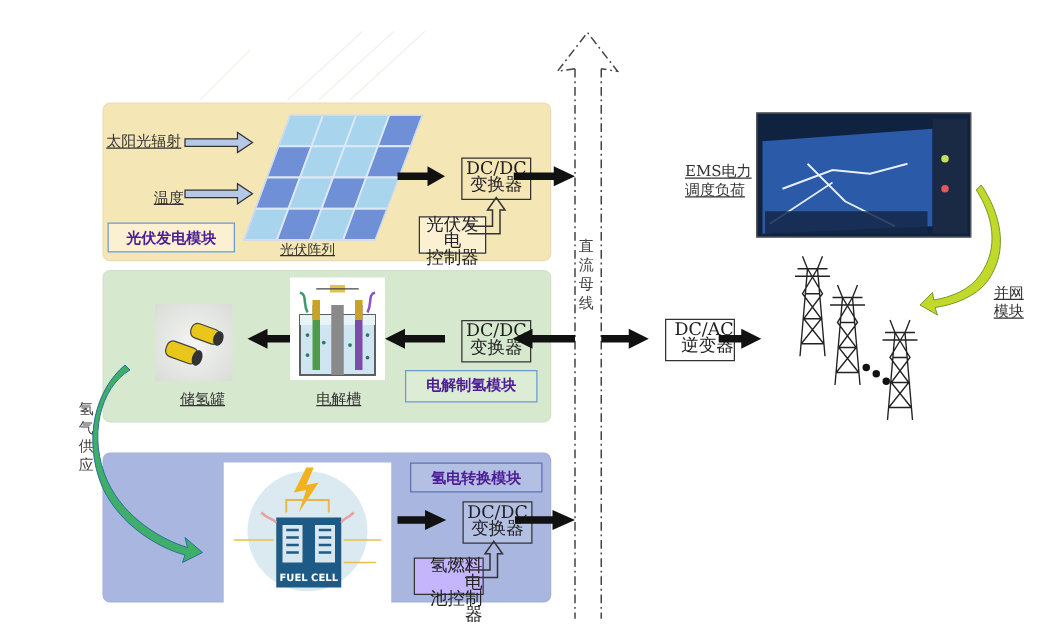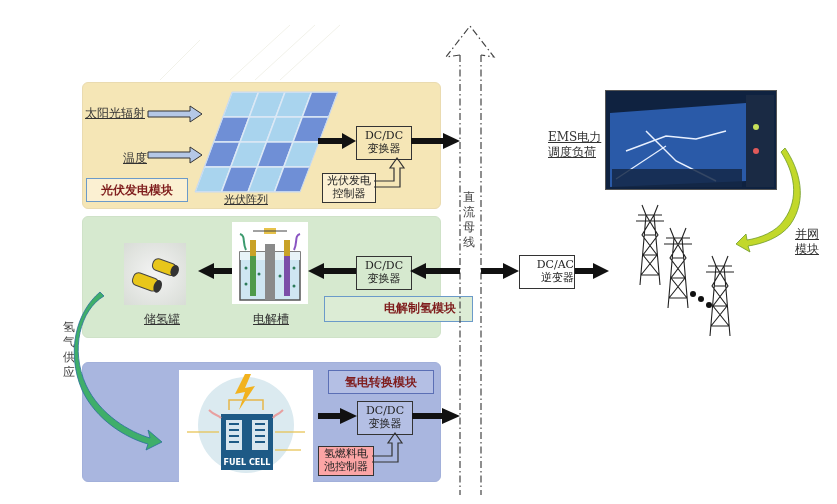--- a/index.html
+++ b/index.html
@@ -2,22 +2,22 @@
 <html><head>
 <meta charset="utf-8">
 <style>
   html,body{margin:0;padding:0;background:#ffffff;}
   body{width:837px;height:504px;position:relative;overflow:hidden;font-family:"DejaVu Serif","Liberation Serif",serif;color:#2a2a2a;}
   .abs{position:absolute;}
   .module{position:absolute;border-radius:6px;}
   .m-pv{left:82px;top:82px;width:357px;height:125px;background:#f5e6b6;border:1px solid #eadbb0;}
   .m-el{left:82px;top:216px;width:357px;height:120px;background:#d6e9cf;border:1px solid #cfe2c8;}
   .m-fc{left:82px;top:362px;width:357px;height:118px;background:#a9b6df;border:1px solid #a2b0da;}
-  .mod-label{position:absolute;font-family:"DejaVu Sans","Liberation Sans",sans-serif;font-weight:bold;font-size:12px;color:#7f1d1d;text-align:center;line-height:22px;}
-  .box{position:absolute;border:1.5px solid #333;font-size:11px;line-height:13px;text-align:center;color:#222;}
+  .mod-label{position:absolute;font-family:"DejaVu Sans","Liberation Sans",sans-serif;font-weight:bold;font-size:12px;color:#4c1d95;text-align:center;line-height:22px;}
+  .box{position:absolute;border:1.5px solid #333;font-size:14px;line-height:13px;text-align:center;color:#222;margin-left:13px;}
   .lbl{position:absolute;font-size:12px;color:#333;white-space:nowrap;text-decoration:underline;}
   .vlbl{position:absolute;font-size:12px;color:#444;line-height:15px;width:14px;text-align:center;}
   svg{position:absolute;left:0;top:0;overflow:visible;}
 </style>
 </head>
 <body>
 
 <svg width="837" height="504">
   <g stroke="#f2f2ea" stroke-width="1" fill="none">
     <line x1="230" y1="80" x2="290" y2="25"></line>
@@ -121,21 +121,21 @@
         <circle cx="62" cy="64" r="1.5"></circle>
     </g>
   </svg>
 </div>
 <span class="lbl" style="left:253px;top:311px;font-size:12px;">电解槽</span>
 
 <div class="box" style="left:356px;top:256px;width:54px;height:30px;padding-top:2px;">
   <div>DC/DC</div>
   <div>变换器</div>
 </div>
-<div class="mod-label" style="left:324px;top:296px;width:104px;height:24px;border:1.5px solid #6b9ac9;background:#dcecd5;padding-left:43px;">电解制氢模块</div>
+<div class="mod-label" style="left:324px;top:296px;width:104px;height:24px;border:1.5px solid #6b9ac9;background:#dcecd5;">电解制氢模块</div>
 
 <div class="abs" style="left:179px;top:370px;width:134px;height:116px;background:#ffffff;">
   <svg width="134" height="103" style="position:absolute;left:0;top:0;">
     <circle cx="67" cy="55" r="48" fill="#dbeaf0"></circle>
     <path d="M66 4 L56 24 L66 22 L60 40 L76 16 L66 18 L72 4 Z" fill="#f2b21e"></path>
     <path d="M50 40 L50 30 L84 30 L84 40" stroke="#e6b64a" stroke-width="1.5" fill="none"></path>
     <rect x="42" y="44" width="52" height="56" fill="#1e5a86"></rect>
     <rect x="47" y="50" width="16" height="30" fill="#d8e6ef"></rect>
     <rect x="73" y="50" width="16" height="30" fill="#d8e6ef"></rect>
     <path d="M50 54 h10 M50 60 h10 M50 66 h10 M50 72 h10" stroke="#1e5a86" stroke-width="2"></path>
@@ -147,21 +147,21 @@
     <path d="M30 40 C36 46, 38 44, 42 48" stroke="#e8a0a0" stroke-width="2" fill="none"></path>
     <path d="M104 40 C98 46, 96 44, 94 48" stroke="#e8a0a0" stroke-width="2" fill="none"></path>
   </svg>
 </div>
 
 <div class="mod-label" style="left:328px;top:370px;width:104px;height:22px;border:1.5px solid #5b6fb5;background:#b4bfe4;">氢电转换模块</div>
 <div class="box" style="left:357px;top:401px;width:54px;height:30px;padding-top:2px;background:#b4bfe4;">
   <div>DC/DC</div>
   <div>变换器</div>
 </div>
-<div class="box" style="left:318px;top:446px;width:54px;height:28px;background:#fca5a5;">
+<div class="box" style="left:318px;top:446px;width:54px;height:28px;background:#c4b5fd;text-align:right;">
   <div>氢燃料电</div>
   <div>池控制器</div>
 </div>
 
 <div class="vlbl" style="left:62px;top:320px;">
   <div>氢</div>
   <div>气</div>
   <div>供</div>
   <div>应</div>
 </div>

